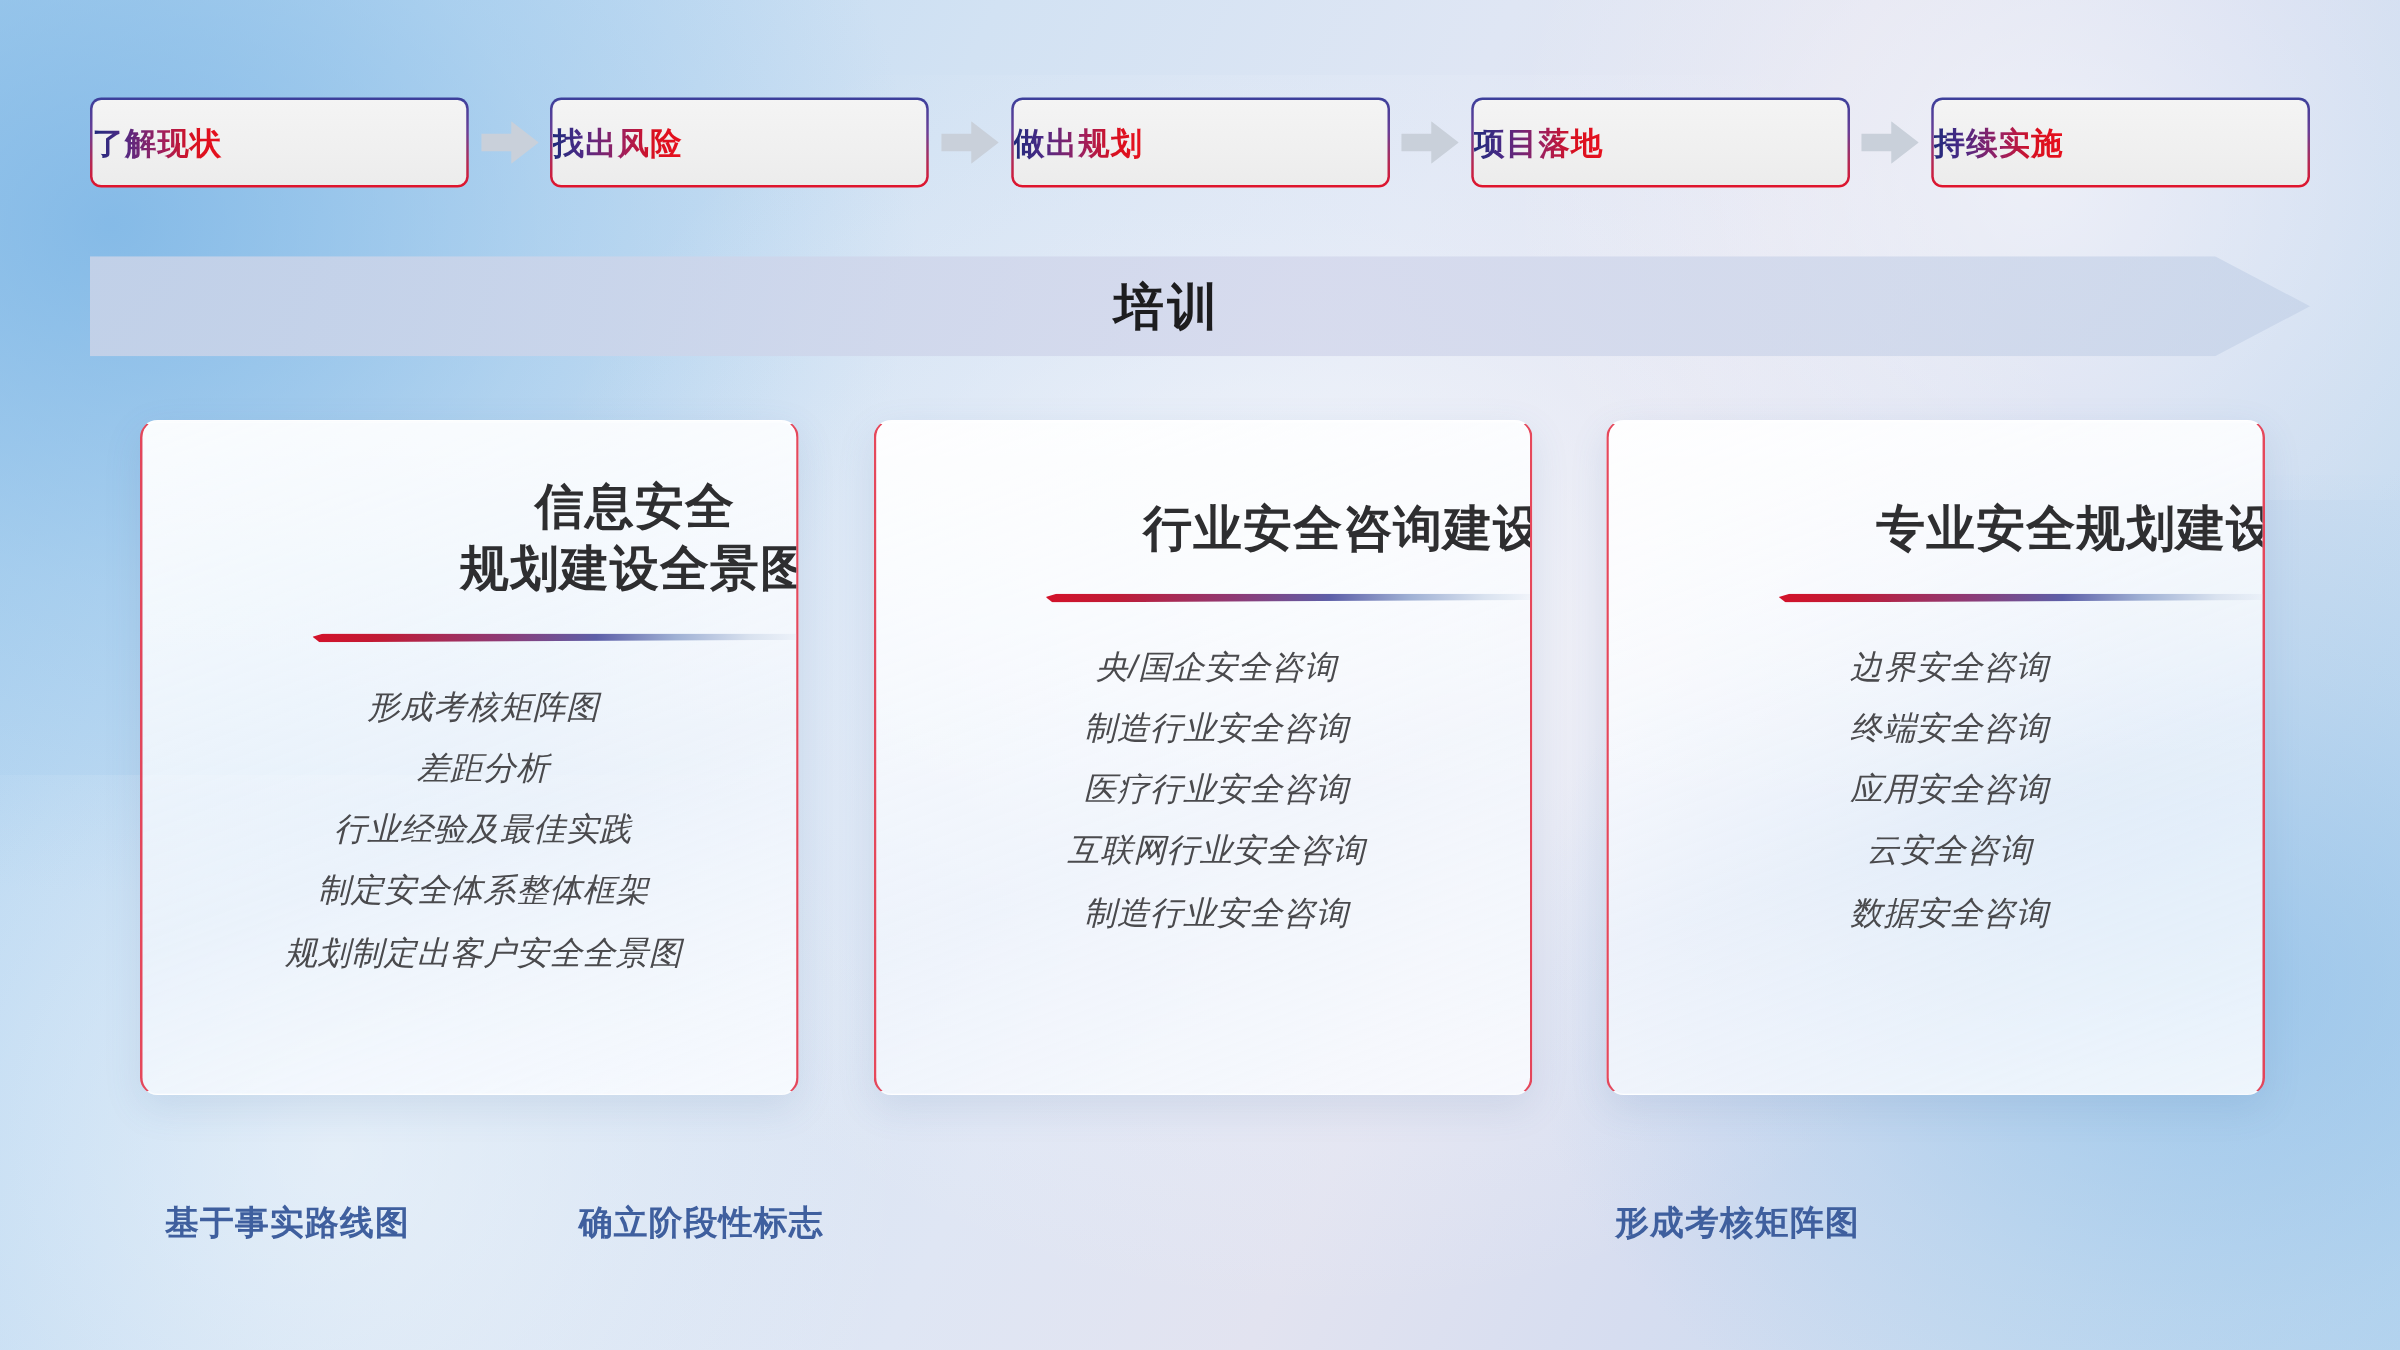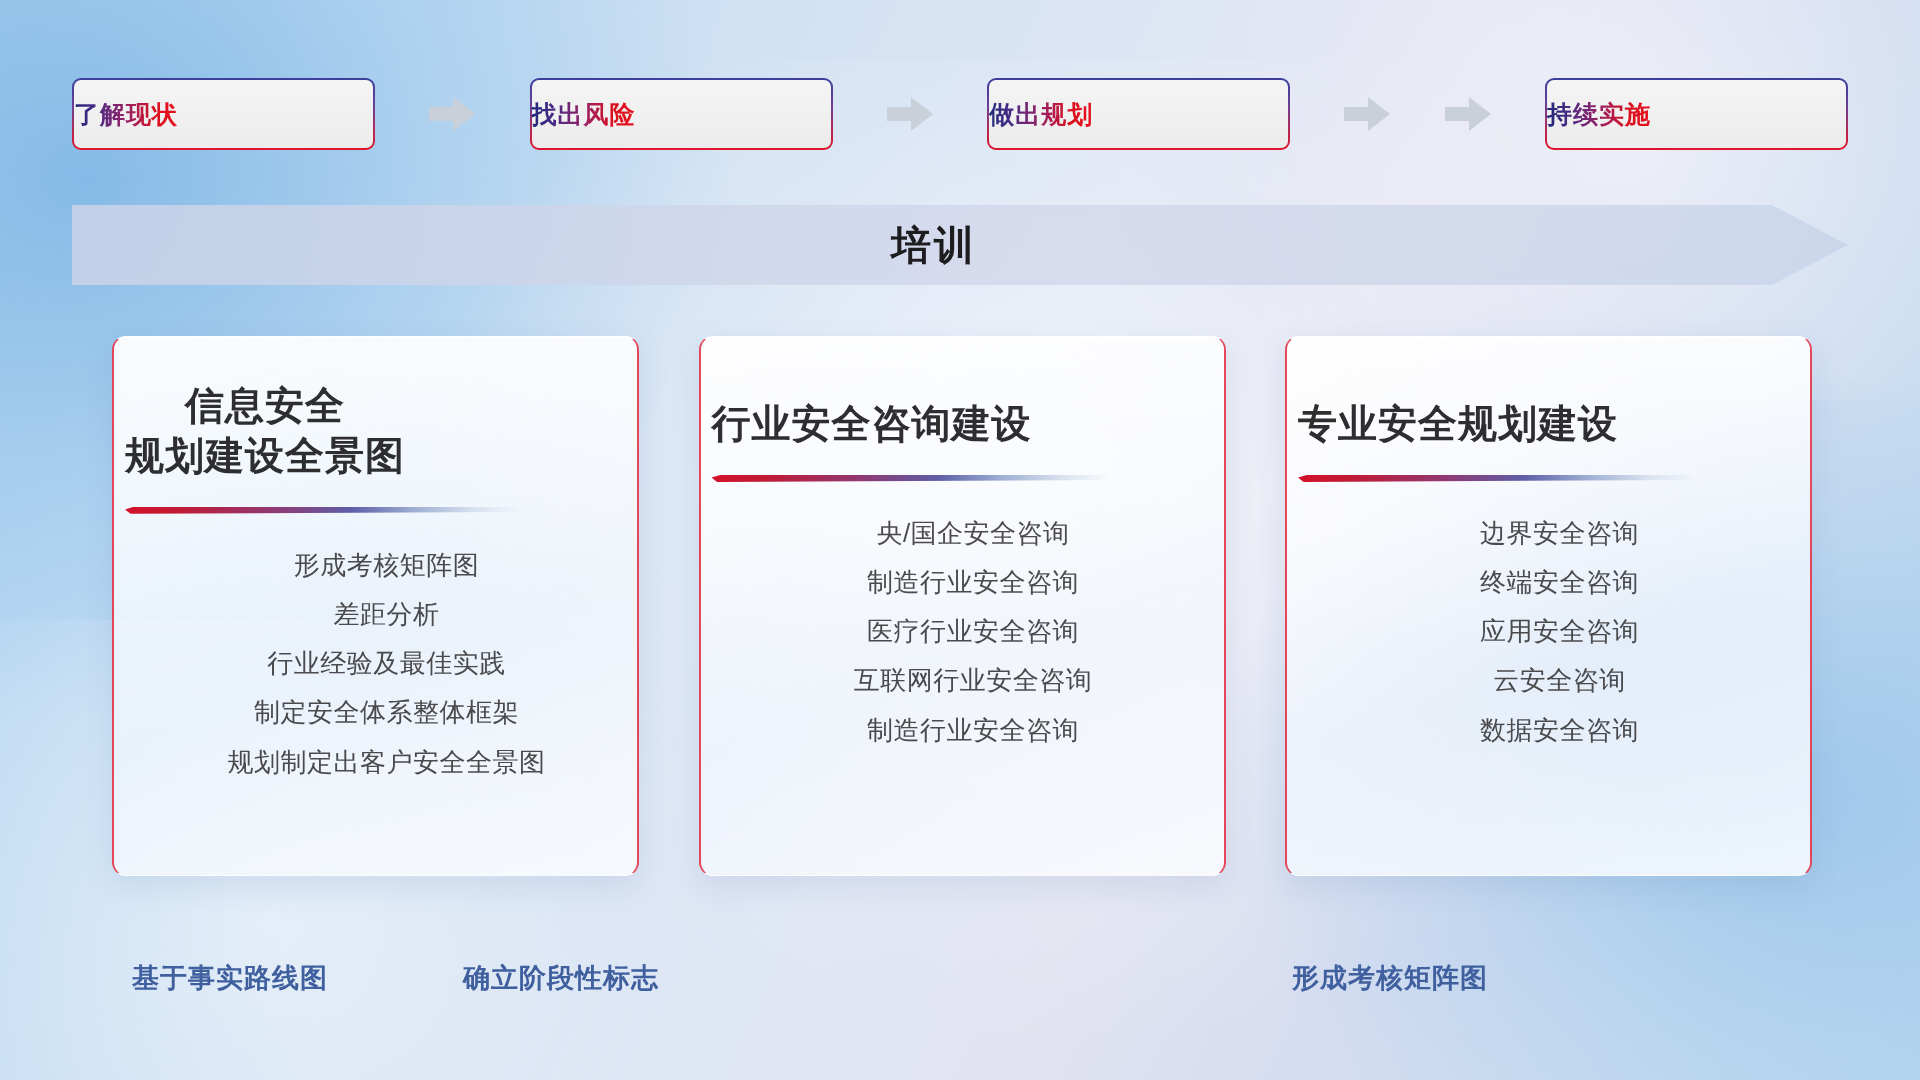--- a/index.html
+++ b/index.html
@@ -105,42 +105,42 @@
     border-right:2px solid rgba(226,40,62,0.85);
     box-shadow:0 10px 30px rgba(70,110,160,0.13), inset 0 1px 0 rgba(255,255,255,0.85);
     overflow:hidden;
     display:flex;flex-direction:column;align-items:center;
   }
   .card::after{
     content:"";position:absolute;left:0;right:0;top:0;height:58%;
     background:linear-gradient(180deg, rgba(255,255,255,0.55) 0%, rgba(255,255,255,0.0) 100%);
     pointer-events:none;
   }
-  .card-inner{position:relative;z-index:2;width:100%;display:flex;flex-direction:column;align-items:flex-start;padding-left:22px;}
+  .card-inner{position:relative;z-index:2;width:100%;display:flex;flex-direction:column;align-items:flex-end;padding-left:22px;}
   .card-title{
     margin-top:44px;
     font-size:39px;font-weight:bold;color:#2e2e30;
     text-align:center;line-height:1.28;letter-spacing:1px;
     white-space:pre-line;
   }
   .card-title.single{margin-top:62px;}
   .card-divider{
     margin-top:26px;
     width:398px;height:7px;
     background:linear-gradient(90deg,#d3122a 0%,#c01b36 14%,#8e3a75 38%,#5d5fa8 57%,#9fb0d4 73%,#d9e2ef 88%,rgba(226,232,243,0) 100%);
     border-radius:4px 6px 6px 4px;
     clip-path:polygon(0 38%,2.2% 0,100% 0,100% 72%,1.4% 100%);
   }
   .card-list{
     margin-top:36px;
     display:flex;flex-direction:column;align-items:center;gap:18px;
     width:100%;
   }
   .card-list-item{
-    font-size:26px;color:#4a4a4d;letter-spacing:0.5px;line-height:1.2;
+    font-size:26px;color:#4a4a4d;letter-spacing:0.5px;line-height:1.2;font-style:italic;
   }
 
   
   #footer{
     position:absolute;left:0;top:960px;width:1920px;height:60px;
   }
   .footer-label{
     position:absolute;top:0;
     font-size:27px;font-weight:bold;color:#3f5f9e;letter-spacing:1px;
     white-space:nowrap;
@@ -183,20 +183,25 @@
     <div class="step-box">
       <div class="step-box-inner">
         <span class="step-label">做出规划</span>
       </div>
     </div>
 
     <svg class="step-arrow" viewBox="0 0 46 34">
       <path d="M0 10 H24 V0 L46 17 L24 34 V24 H0 Z" fill="#c9d0da"></path>
     </svg>
 
+    <div class="step-box">
+      <div class="step-box-inner">
+        <span class="step-label">项目落地</span>
+      </div>
+    </div>
 
     <svg class="step-arrow" viewBox="0 0 46 34">
       <path d="M0 10 H24 V0 L46 17 L24 34 V24 H0 Z" fill="#c9d0da"></path>
     </svg>
 
     <div class="step-box">
       <div class="step-box-inner">
         <span class="step-label">持续实施</span>
       </div>
     </div>

